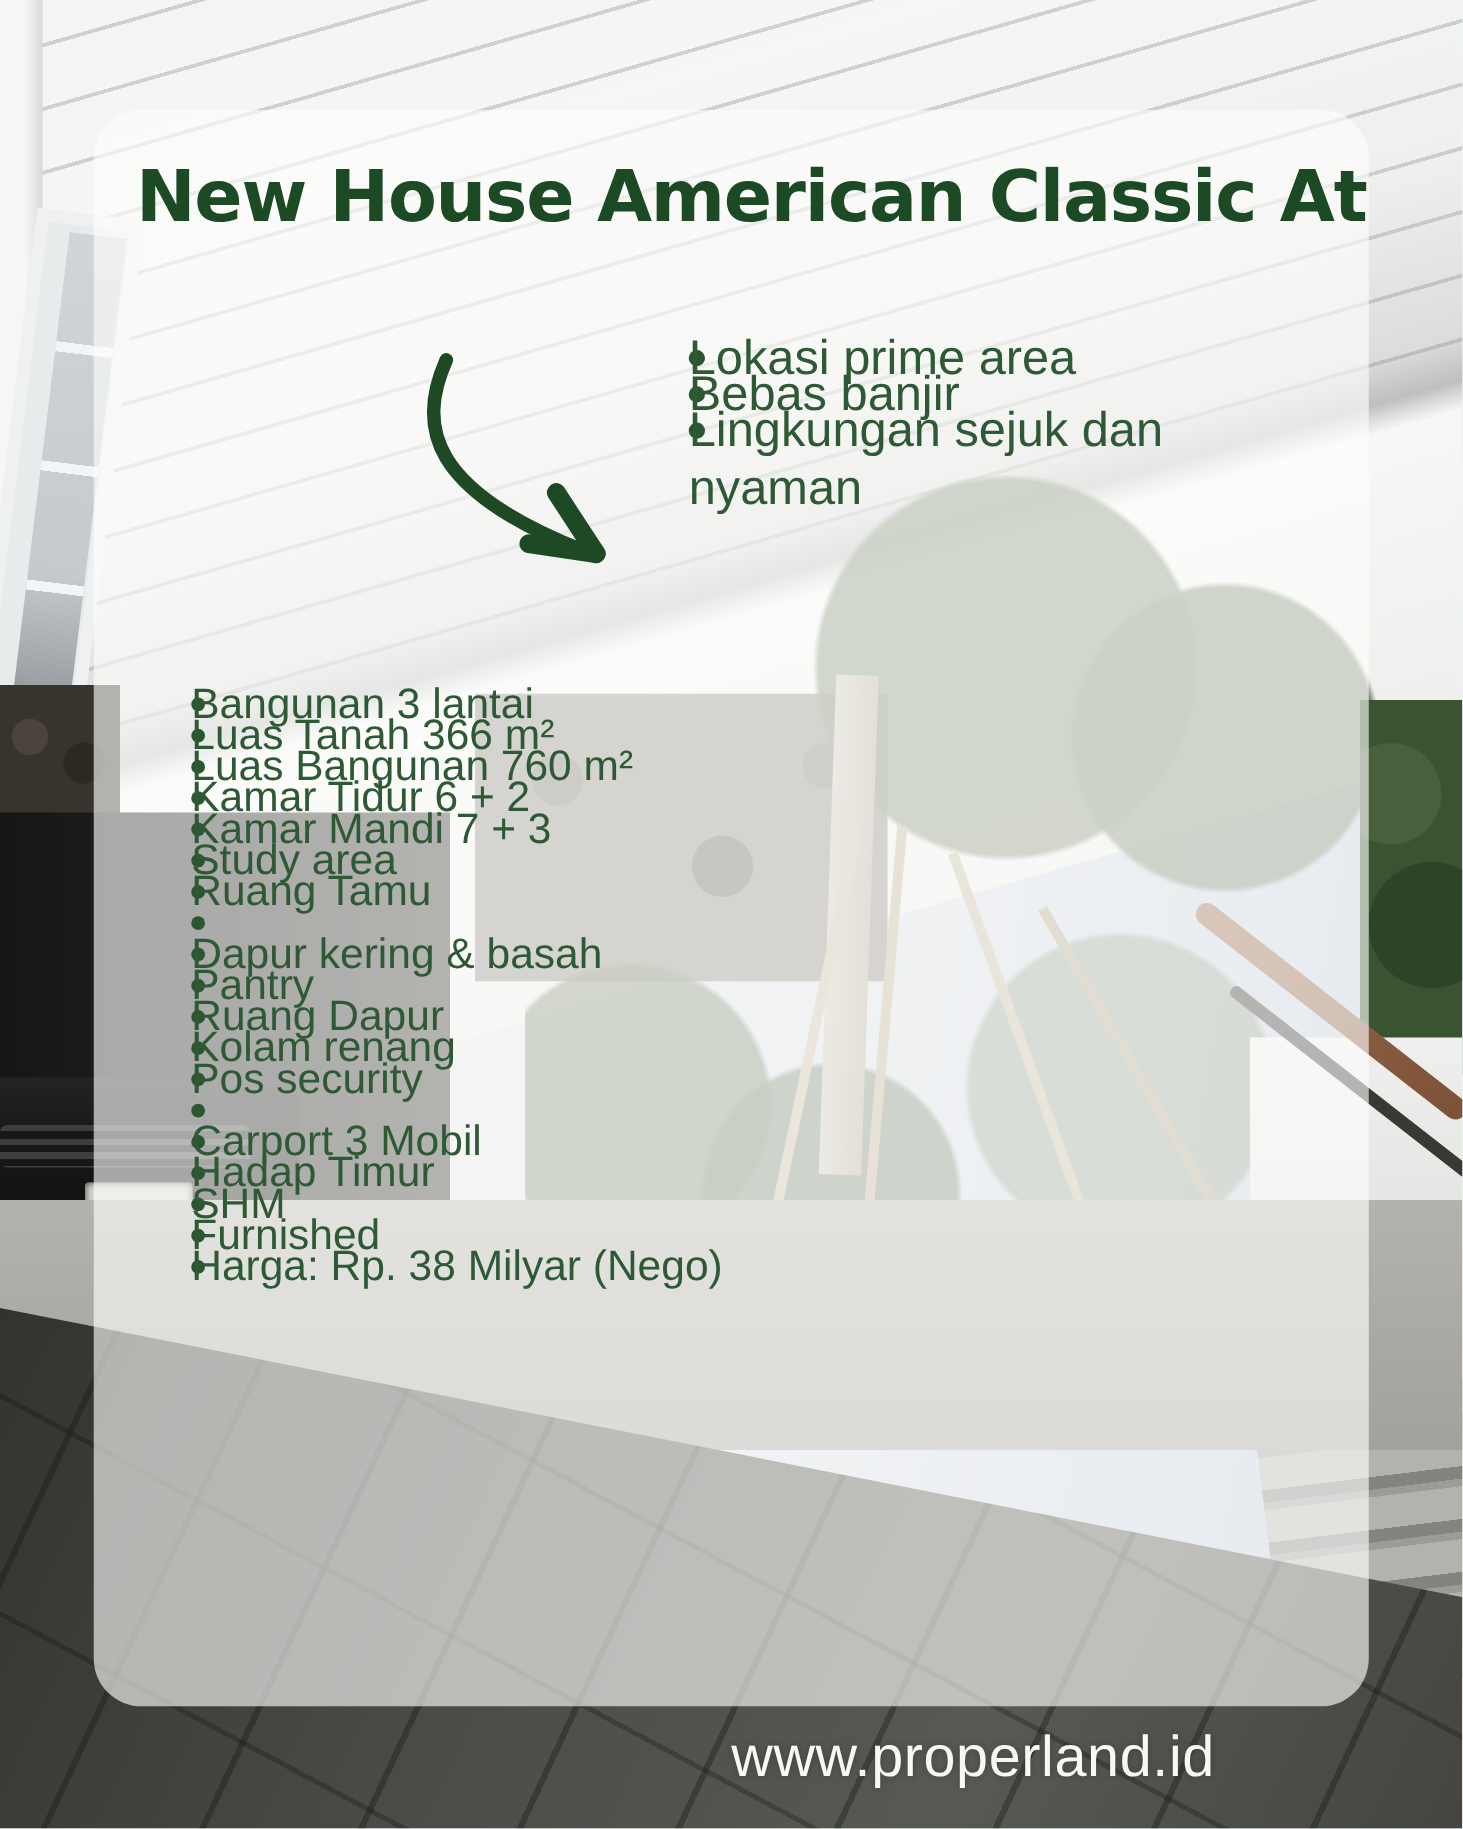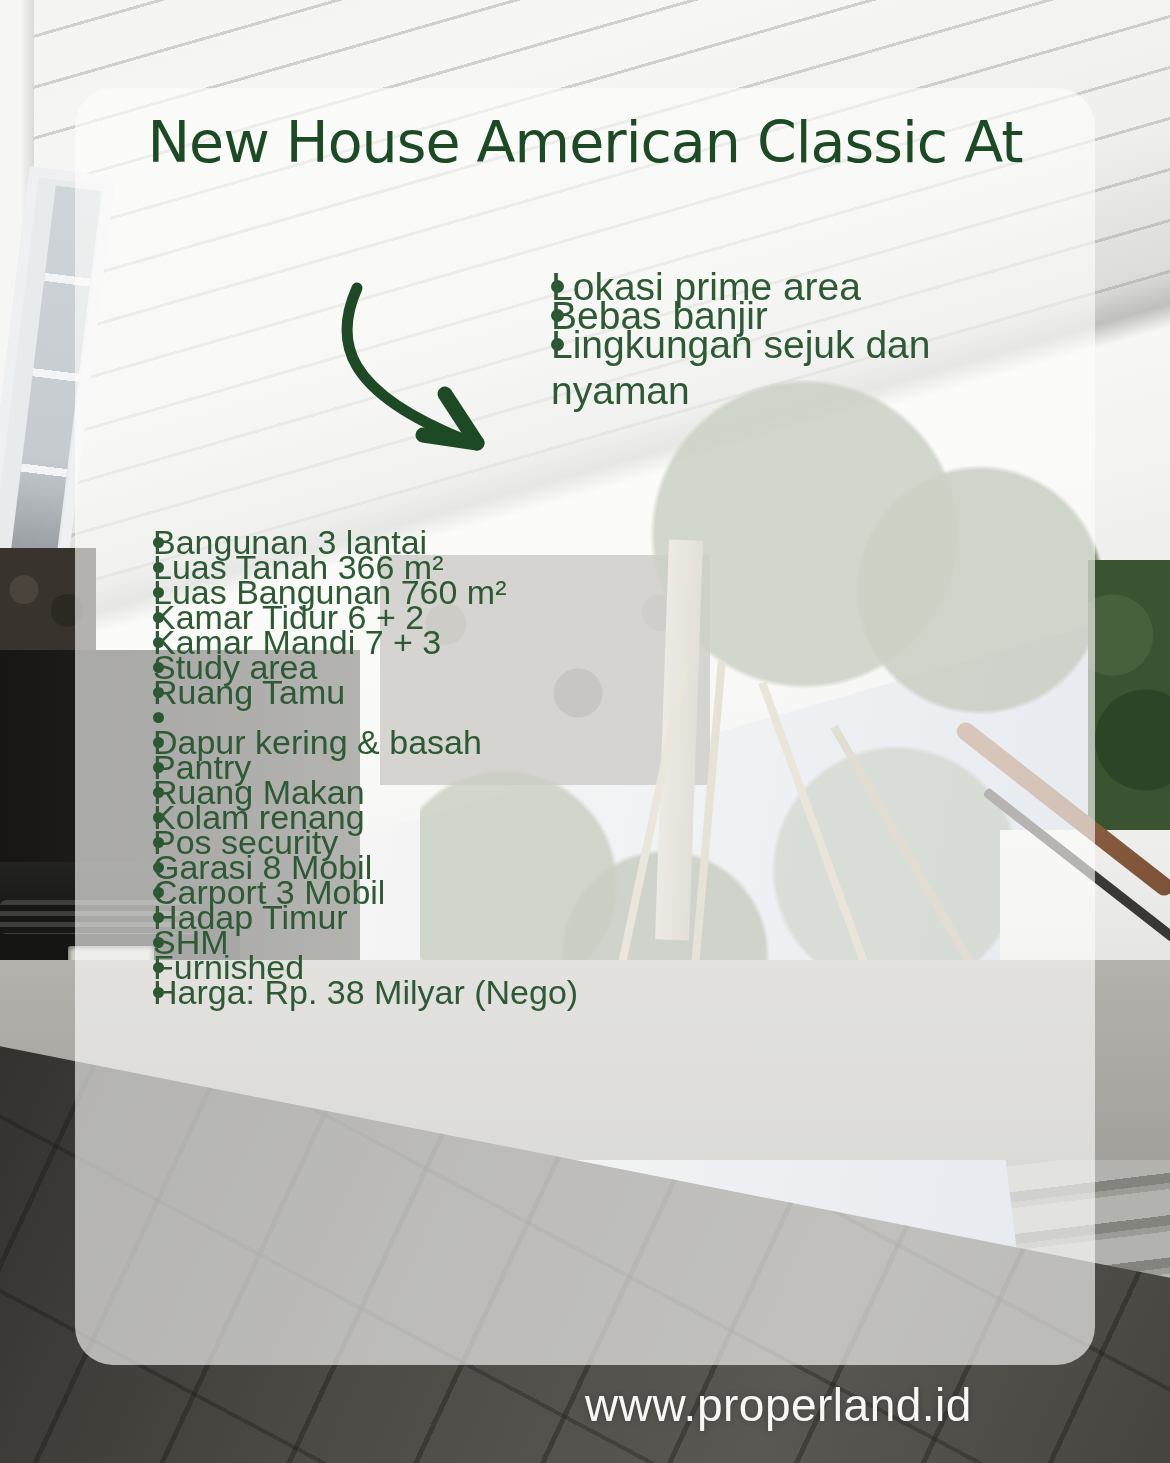--- a/index.html
+++ b/index.html
@@ -129,40 +129,40 @@
   }
 
   
   .panel {
     left:75px; top:88px; width:1020px; height:1277px;
     background:rgba(253,253,252,0.63);
     border-radius:38px;
   }
   .panel * { position:absolute; }
   .poster-title {
-    left:0; top:18px; width:100%; margin:0;
+    left:0; top:18px; width:100%; margin:16px;
     text-align:center; color:#1c4a24;
-    font-size:57px; line-height:73px; font-weight:400; letter-spacing:-1px;
+    font-size:57px; line-height:73px; font-weight:700; letter-spacing:-1px;
     font-family:"DejaVu Sans", sans-serif;
   }
   .poster-title span { position:static; display:block; }
   .arrow-wrap { left:250px; top:192px; width:185px; height:195px; }
 
   ul.plist { margin:0; padding:0; list-style:none; }
   ul.plist li {
     position:static; display:flex; align-items:flex-start;
     color:#2d5a34;
   }
   .dot { position:static; flex:none; border-radius:50%; background:#2b5632; }
 
   .highlights { left:476px; top:176px; width:434px; }
   .highlights li { font-size:39px; line-height:45.5px; }
   .highlights .dot { width:13px; height:13px; margin:16px 20px 0 0; }
 
-  .details { left:78px; top:435px; width:880px;text-align:center; }
+  .details { left:78px; top:456px; width:880px;text-align:center; }
   .details li { font-size:34px; line-height:39.4px; }
   .details .dot { width:11px; height:11px; margin:14px 23px 0 0; }
 
   .website-footer {
     left:0; top:1378px; width:1170px; text-align:center;
     color:#f7f7f5; font-size:46px; letter-spacing:0.5px;
     text-shadow:0 0 6px rgba(0,0,0,0.25);
   }
 </style>
 </head>
@@ -260,33 +260,32 @@
       <li>
           <span class="dot"></span>
           <span>Dapur kering &amp; basah</span>
         </li>
       <li>
           <span class="dot"></span>
           <span>Pantry</span>
         </li>
       <li>
           <span class="dot"></span>
-          <span>Ruang Makan</span>
+          <span>Ruang Dapur</span>
         </li>
       <li>
           <span class="dot"></span>
           <span>Kolam renang</span>
         </li>
       <li>
           <span class="dot"></span>
           <span>Pos security</span>
         </li>
       <li>
           <span class="dot"></span>
-          <span>Garasi 8 Mobil</span>
         </li>
       <li>
           <span class="dot"></span>
           <span>Carport 3 Mobil</span>
         </li>
       <li>
           <span class="dot"></span>
           <span>Hadap Timur</span>
         </li>
       <li>

